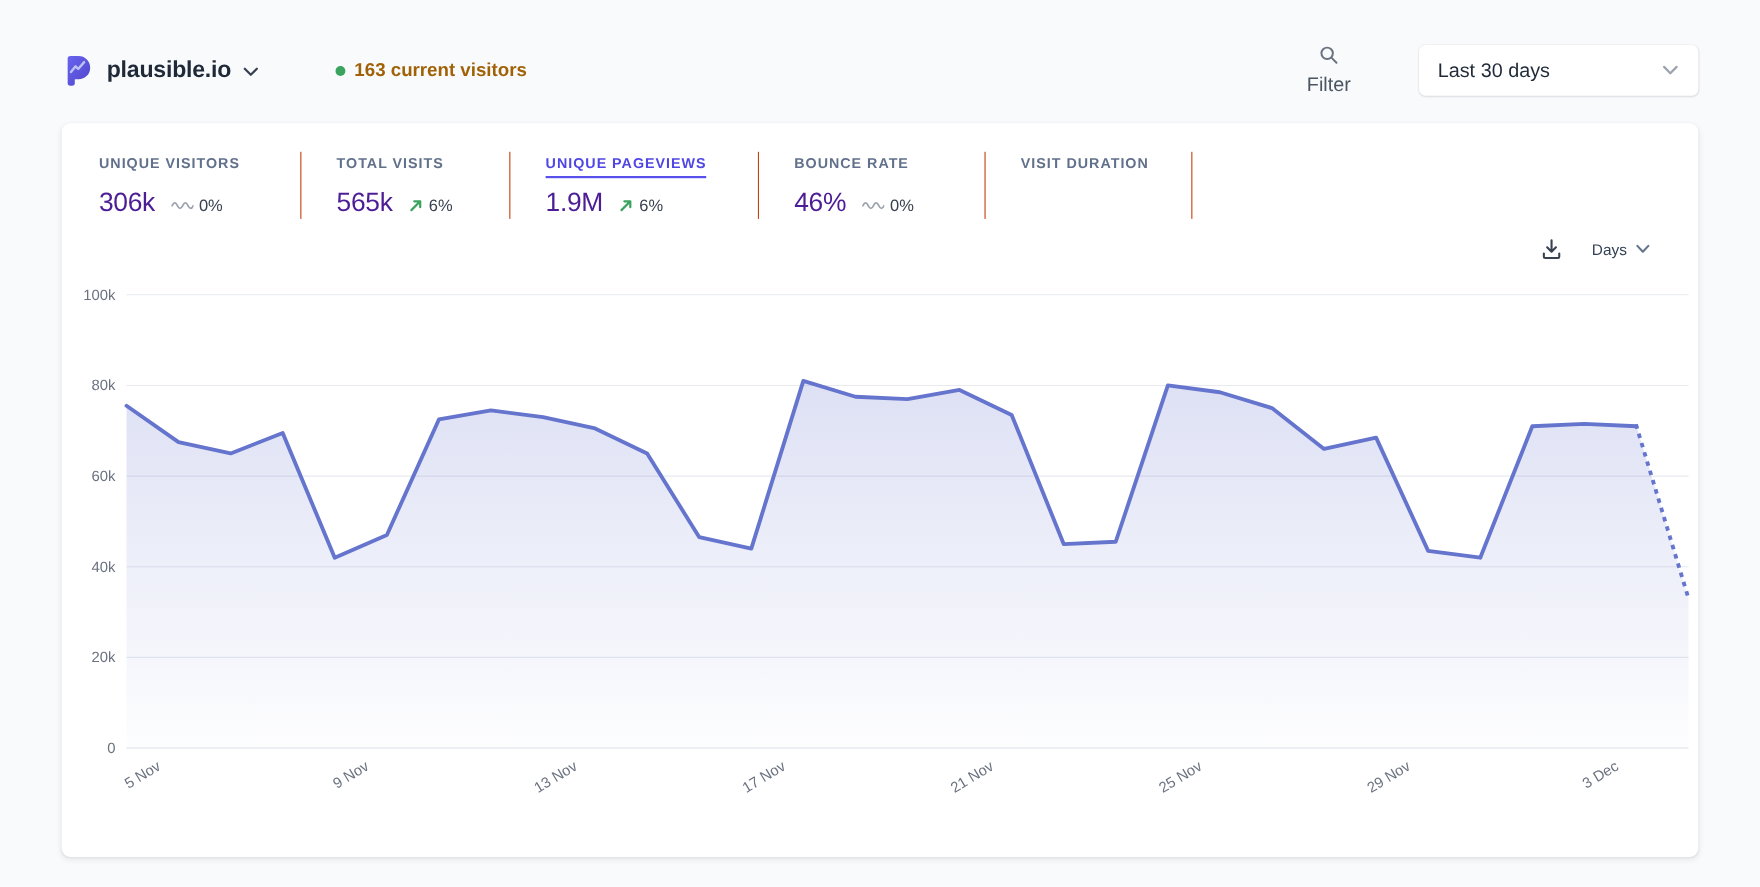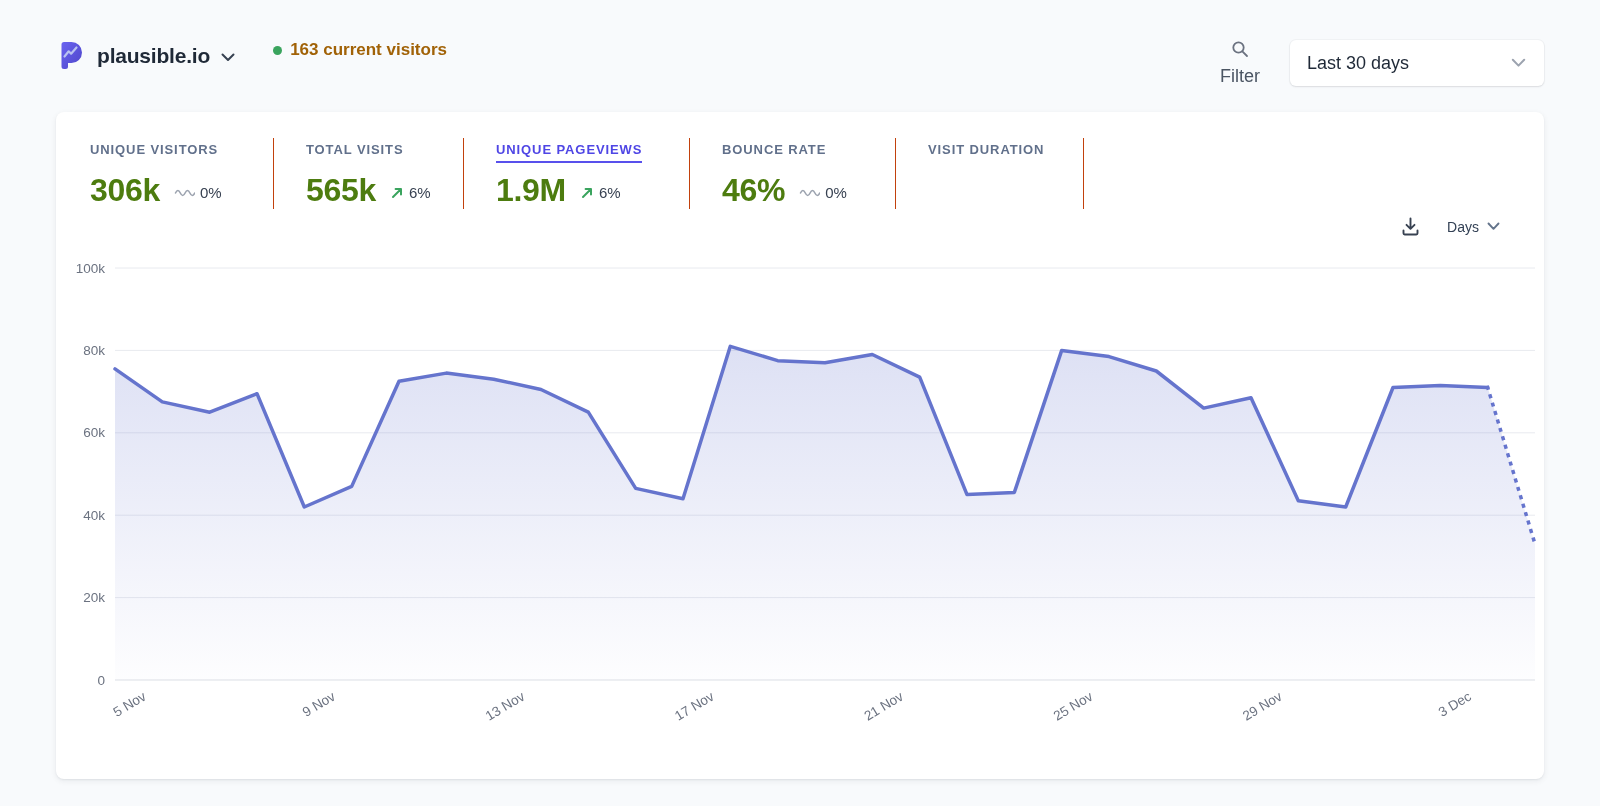--- a/index.html
+++ b/index.html
@@ -5,21 +5,21 @@
   * { box-sizing: border-box; margin: 0; padding: 0; }
   html,body { width:1600px; height:806px; }
   body {
     background:#f8fafc;
     font-family:"Liberation Sans", sans-serif;
     color:#1f2937;
     overflow:hidden;
     position:relative;
   }
   
-  .topbar { position:absolute; left:58px; right:56px; top:40px; height:48px; display:flex; align-items:flex-start; }
+  .topbar { position:absolute; left:58px; right:56px; top:40px; height:48px; display:flex; align-items:center;gap:32px; }
   .site-switcher { display:flex; align-items:center; cursor:pointer; }
   .logo { width:27px; height:31px; display:block; }
   .site-name { font-size:21px; font-weight:700; color:#1f2937; margin-left:12px; letter-spacing:-0.2px; }
   .site-chevron { margin-left:11px; margin-top:3px; }
   .visitors { display:flex; align-items:center; margin-left:38px; cursor:pointer; }
   .live-dot { width:9px; height:9px; border-radius:50%; background:#3aa45e; margin-right:8px; }
   .visitors-label { font-size:17px; font-weight:700; color:#a16207; }
   .filter-btn { margin-left:auto; display:flex; align-items:center; gap:8px; cursor:pointer;flex-direction:column; }
   .filter-label { font-size:18px; color:#4b5563; }
   .date-range { margin-left:30px; width:254px; height:46px; background:#ffffff; border-radius:6px;
@@ -31,21 +31,21 @@
     border-radius:8px; box-shadow:0 1px 2px rgba(16,24,40,.06), 0 2px 6px rgba(16,24,40,.07); }
   
   .stats { position:absolute; left:34px; top:26px; display:flex; align-items:stretch; }
   .stat { margin-right:32px; border-right:1px solid #c2410c; padding-top:2px; }
   .stat:nth-child(1){ width:184px; } .stat:nth-child(2){ width:158px; }
   .stat:nth-child(3){ width:194px; } .stat:nth-child(4){ width:174px; }
   .stat:nth-child(5){ width:156px; } .stat:nth-child(6){ width:190px; border-right:none; margin-right:0; }
   .stat-label { display:inline-block; font-size:13px; font-weight:700; letter-spacing:.9px; color:#61708b; padding-bottom:4px; border-bottom:2px solid transparent; white-space:nowrap; }
   .stat.selected .stat-label { color:#4f46e5; border-bottom-color:#5850ec; }
   .stat-value-row { display:flex; align-items:center; margin-top:9px; }
-  .stat-value { font-size:32px; font-weight:700; color:#4d7c0f; letter-spacing:-0.3px; white-space:nowrap; }
+  .stat-value { font-size:24px; font-weight:400; color:#4c1d95; letter-spacing:-0.3px; white-space:nowrap; }
   .stat-change { display:flex; align-items:center; gap:5px; margin-left:14px; margin-top:4px; }
   .stat-change .pct { font-size:15px; color:#374151; }
   .stat-change svg { display:block; }
   
   .chart-controls { position:absolute; top:104px; right:44px; display:flex; align-items:center; gap:26px; }
   .download-btn { background:none; border:none; cursor:pointer; display:flex; align-items:center; }
   .interval-btn { background:none; border:none; cursor:pointer; display:flex; align-items:center; gap:8px; }
   .interval-label { font-size:14px; font-weight:500; color:#334155; font-family:"Liberation Sans",sans-serif; }
   
   #chart-container { position:absolute; left:0; top:132px; width:1488px; height:530px; }

